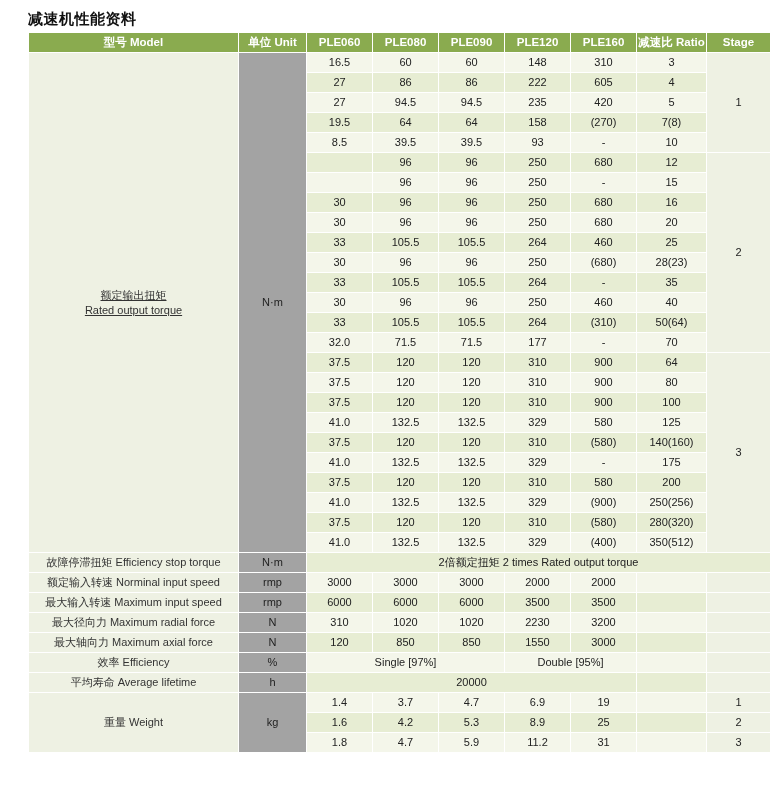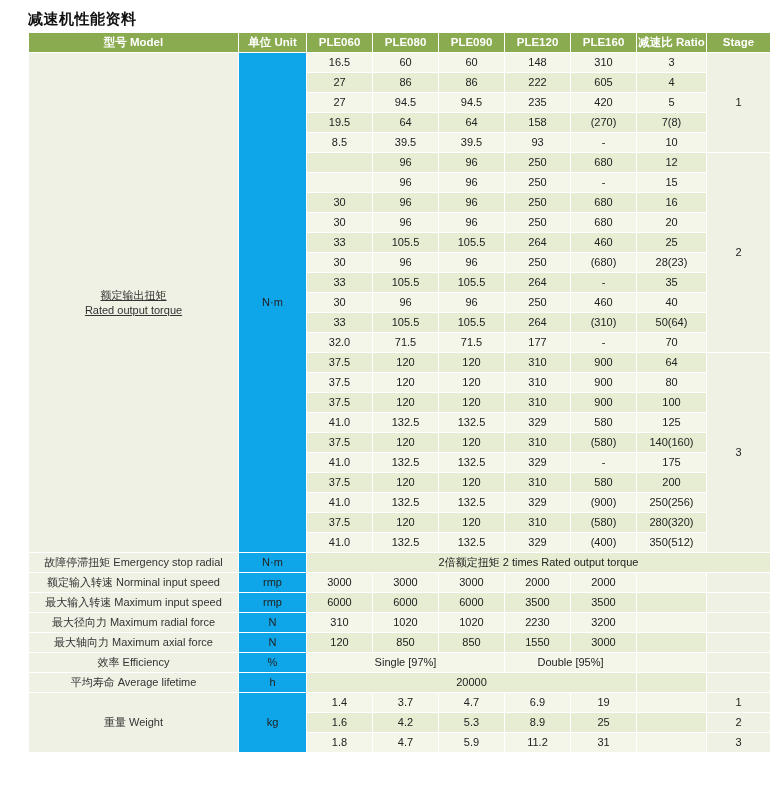--- a/index.html
+++ b/index.html
@@ -62,21 +62,21 @@
 
   td.label {
     text-align: left;
     padding-left: 12px;
     background: #eef1e3;
     color: #333;
     line-height: 15px;
     white-space: normal;
   }
   td.label.two-line { line-height: 15px; text-decoration: underline; }
-  td.unit { background: #0ea5e9; }
+  td.unit { background: #a3a3a3; }
   td.stage { background: #eef1e3; }
   td.data-a { background: #f4f6ea; }
   td.data-b { background: #e7edd3; }
   td.wide { background: #f4f6ea; }
   td.wide-b { background: #e7edd3; }
   .lbl-cn { display: block; }
   .lbl-en { display: block; }
   td.inline-label { white-space: nowrap; }
 </style>
 </head>
@@ -317,21 +317,21 @@
       <tr>
         <td class="data-a">41.0</td>
         <td class="data-a">132.5</td>
         <td class="data-a">132.5</td>
         <td class="data-a">329</td>
         <td class="data-a">(400)</td>
         <td class="data-a">350(512)</td>
       </tr>
 
       <tr>
-        <td class="label inline-label">故障停滞扭矩 Emergency stop radial</td>
+        <td class="label inline-label">故障停滞扭矩 Efficiency stop torque</td>
         <td class="unit">N·m</td>
         <td class="wide-b" colspan="7">2倍额定扭矩  2 times Rated output torque</td>
       </tr>
 
       <tr>
         <td class="label inline-label">额定输入转速 Norminal input speed</td>
         <td class="unit">rmp</td>
         <td class="data-a">3000</td>
         <td class="data-a">3000</td>
         <td class="data-a">3000</td>

